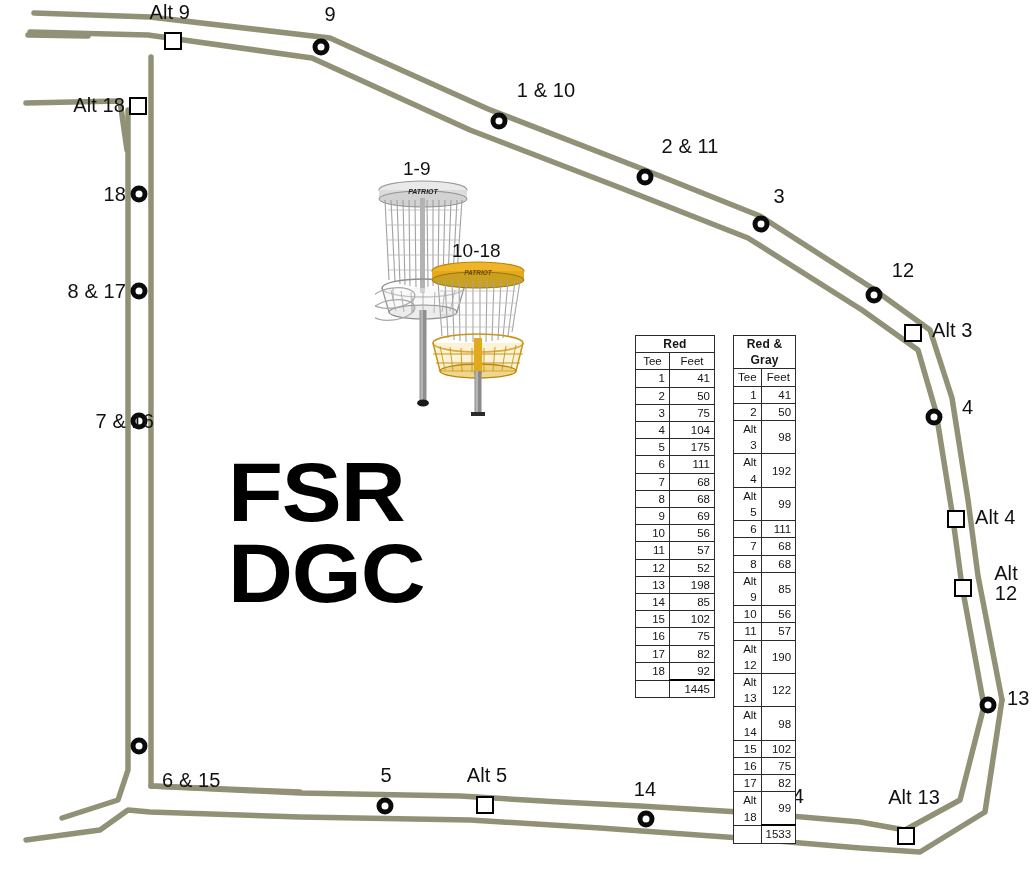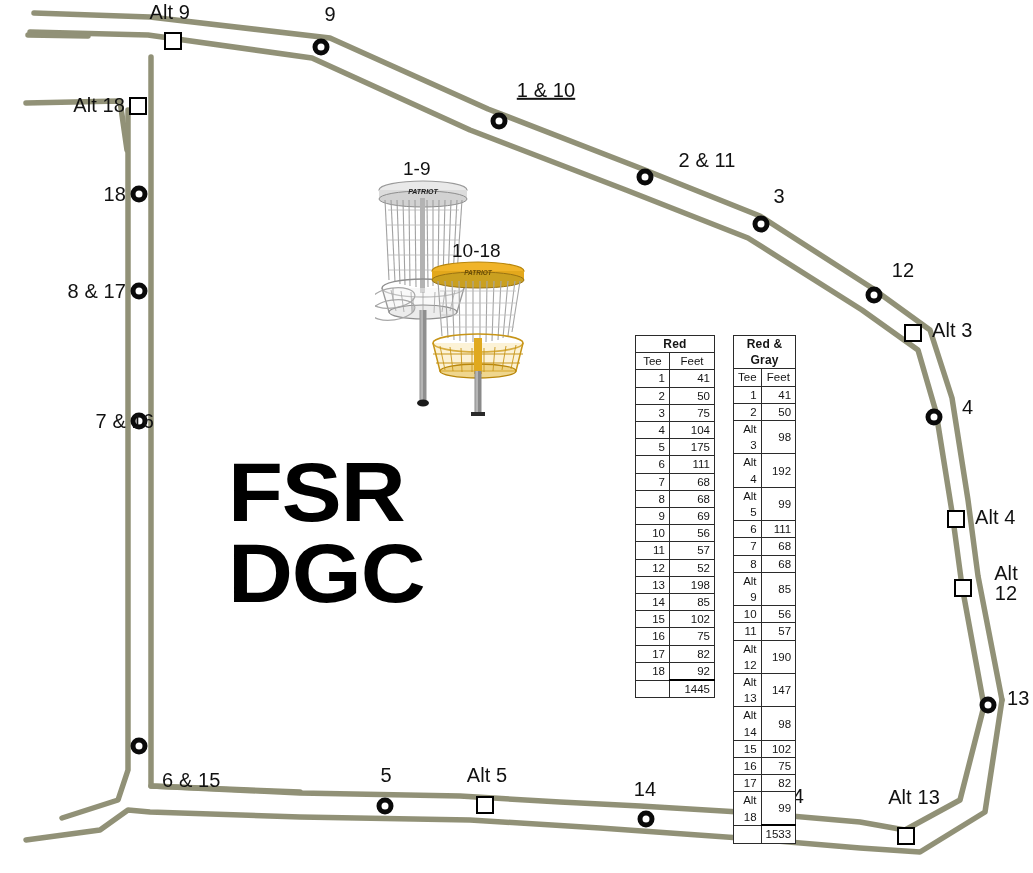--- a/index.html
+++ b/index.html
@@ -290,25 +290,25 @@
   <div id="markers-layer">
       <div class="marker marker-alt" style="left: 173px; top: 41px;"></div>
       <div class="map-label r" style="left: 190px; top: 12px;">Alt 9</div>
       <div class="marker marker-tee" style="left: 321px; top: 47px;">
         <div class="hole"></div>
       </div>
       <div class="map-label c" style="left: 330px; top: 14px;">9</div>
       <div class="marker marker-tee" style="left: 499px; top: 121px;">
         <div class="hole"></div>
       </div>
-      <div class="map-label c" style="left: 546px; top: 90px; text-decoration: underline;">1 &amp; 10</div>
+      <div class="map-label c" style="left: 546px; top: 90px;">1 &amp; 10</div>
       <div class="marker marker-tee" style="left: 645px; top: 177px;">
         <div class="hole"></div>
       </div>
-      <div class="map-label c" style="left: 690px; top: 160px; margin-left: 17px;">2 &amp; 11</div>
+      <div class="map-label c" style="left: 690px; top: 146px;">2 &amp; 11</div>
       <div class="marker marker-tee" style="left: 761px; top: 224px;">
         <div class="hole"></div>
       </div>
       <div class="map-label c" style="left: 779px; top: 196px;">3</div>
       <div class="marker marker-tee" style="left: 874px; top: 295px;">
         <div class="hole"></div>
       </div>
       <div class="map-label c" style="left: 903px; top: 270px;">12</div>
       <div class="marker marker-alt" style="left: 913px; top: 333px;"></div>
       <div class="map-label l" style="left: 932px; top: 330px;">Alt 3</div>
@@ -502,21 +502,21 @@
         <tr>
           <td>11</td>
           <td>57</td>
         </tr>
         <tr>
           <td>Alt 12</td>
           <td>190</td>
         </tr>
         <tr>
           <td>Alt 13</td>
-          <td>147</td>
+          <td>122</td>
         </tr>
         <tr>
           <td>Alt 14</td>
           <td>98</td>
         </tr>
         <tr>
           <td>15</td>
           <td>102</td>
         </tr>
         <tr>

